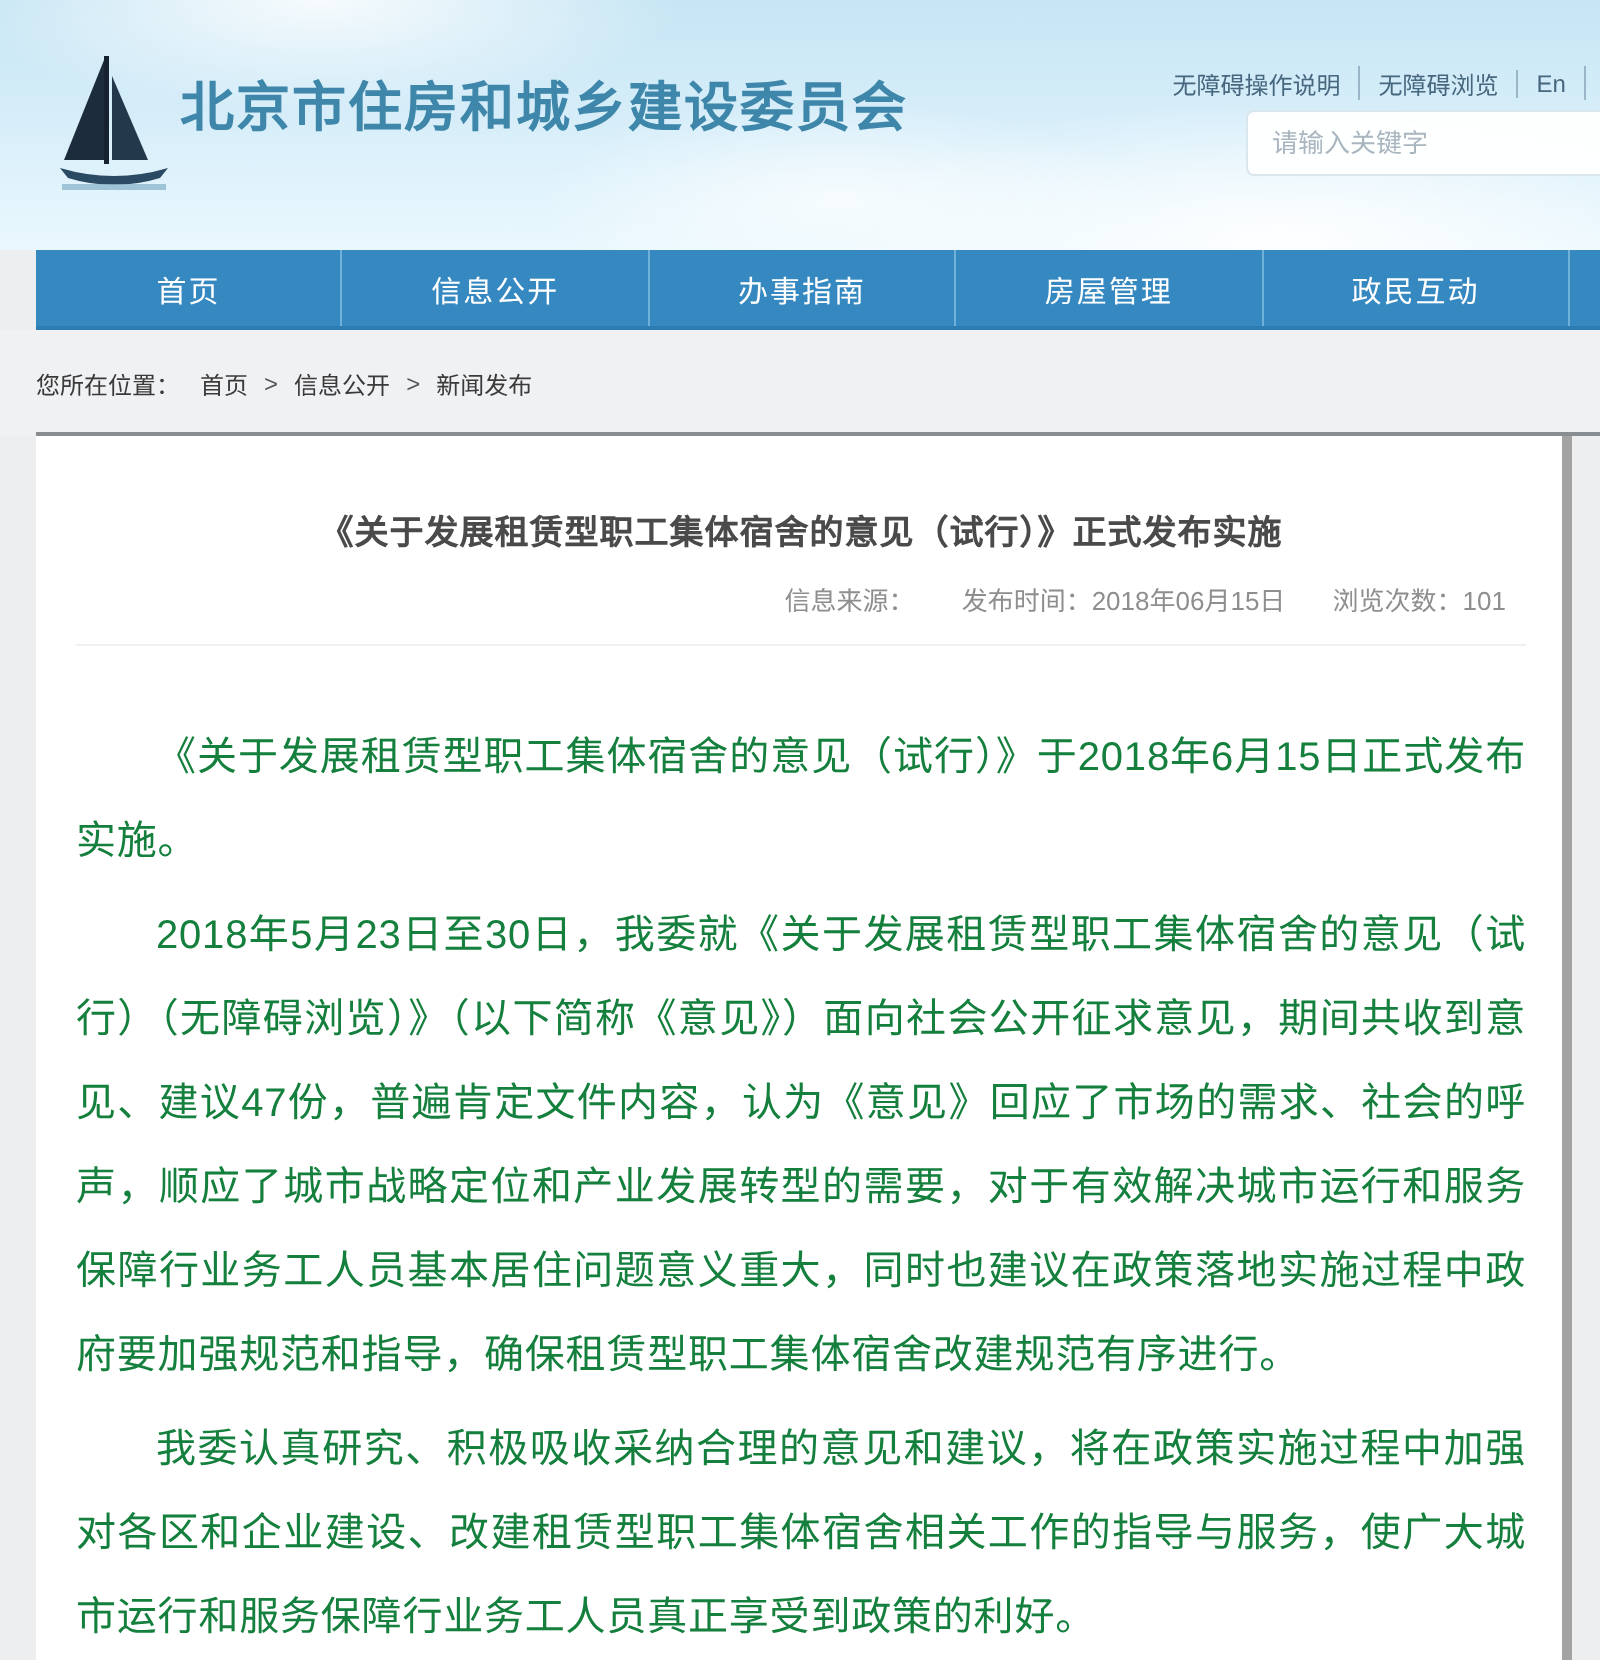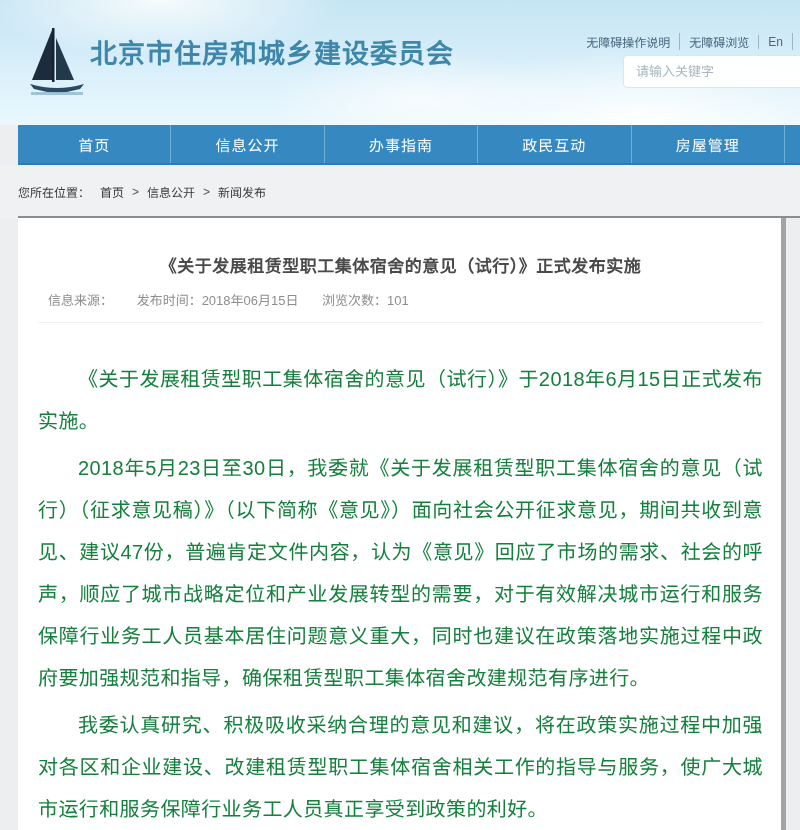--- a/index.html
+++ b/index.html
@@ -92,21 +92,21 @@
     background: #ffffff;
     border-right: 5px solid #a3a3a3;
     padding: 34px 18px 0 20px;
     overflow: hidden;
   }
   .article-title {
     text-align: center; font-size: 17px; font-weight: 700; color: #4a4a4a;
     letter-spacing: 0.5px; margin-bottom: 13px;
   }
   .article-meta {
-    text-align: left; font-size: 13px; color: #8e8e8e; margin-bottom: 13px;
+    text-align: right; font-size: 13px; color: #8e8e8e; margin-bottom: 13px;
   }
   .article-meta span { margin: 0 10px; }
   .meta-divider { height: 1px; background: #f0f0f0; margin: 0 0 35px 0; }
   .article-body p {
     font-size: 20px; line-height: 2.1; color: #15803d;
     text-indent: 2em; text-align: justify; letter-spacing: 0.4px;
     margin-bottom: 5px;
   }
 </style>
 </head>
@@ -133,22 +133,22 @@
 
   <div class="search-box">
     <input class="search-input" type="text" placeholder="请输入关键字" style="">
   </div>
 </header>
 
 <nav class="nav-bar">
   <div class="nav-item">首页</div>
   <div class="nav-item">信息公开</div>
   <div class="nav-item">办事指南</div>
+  <div class="nav-item">房屋管理</div>
   <div class="nav-item">政民互动</div>
-  <div class="nav-item">房屋管理</div>
   <div class="nav-fill"></div>
 </nav>
 
 <div class="breadcrumb-bar">
   <span class="crumb-prefix">您所在位置：</span>
   <span class="crumb">首页</span>
   <span class="crumb-sep">&gt;</span>
   <span class="crumb">信息公开</span>
   <span class="crumb-sep">&gt;</span>
   <span class="crumb">新闻发布</span>
@@ -158,17 +158,17 @@
   <article class="article-card">
     <h1 class="article-title">《关于发展租赁型职工集体宿舍的意见（试行）》正式发布实施</h1>
     <div class="article-meta">
       <span>信息来源：</span>
       <span>发布时间：2018年06月15日</span>
       <span>浏览次数：101</span>
     </div>
     <div class="meta-divider"></div>
     <div class="article-body">
       <p>《关于发展租赁型职工集体宿舍的意见（试行）》于2018年6月15日正式发布实施。</p>
-      <p>2018年5月23日至30日，我委就《关于发展租赁型职工集体宿舍的意见（试行）（征求意见稿）》（以下简称《意见》）面向社会公开征求意见，期间共收到意见、建议47份，普遍肯定文件内容，认为《意见》回应了市场的需求、社会的呼声，顺应了城市战略定位和产业发展转型的需要，对于有效解决城市运行和服务保障行业务工人员基本居住问题意义重大，同时也建议在政策落地实施过程中政府要加强规范和指导，确保租赁型职工集体宿舍改建规范有序进行。</p>
+      <p>2018年5月23日至30日，我委就《关于发展租赁型职工集体宿舍的意见（试行）（无障碍浏览）》（以下简称《意见》）面向社会公开征求意见，期间共收到意见、建议47份，普遍肯定文件内容，认为《意见》回应了市场的需求、社会的呼声，顺应了城市战略定位和产业发展转型的需要，对于有效解决城市运行和服务保障行业务工人员基本居住问题意义重大，同时也建议在政策落地实施过程中政府要加强规范和指导，确保租赁型职工集体宿舍改建规范有序进行。</p>
       <p>我委认真研究、积极吸收采纳合理的意见和建议，将在政策实施过程中加强对各区和企业建设、改建租赁型职工集体宿舍相关工作的指导与服务，使广大城市运行和服务保障行业务工人员真正享受到政策的利好。</p>
     </div>
   </article>
 </main>
 
 </body></html>

